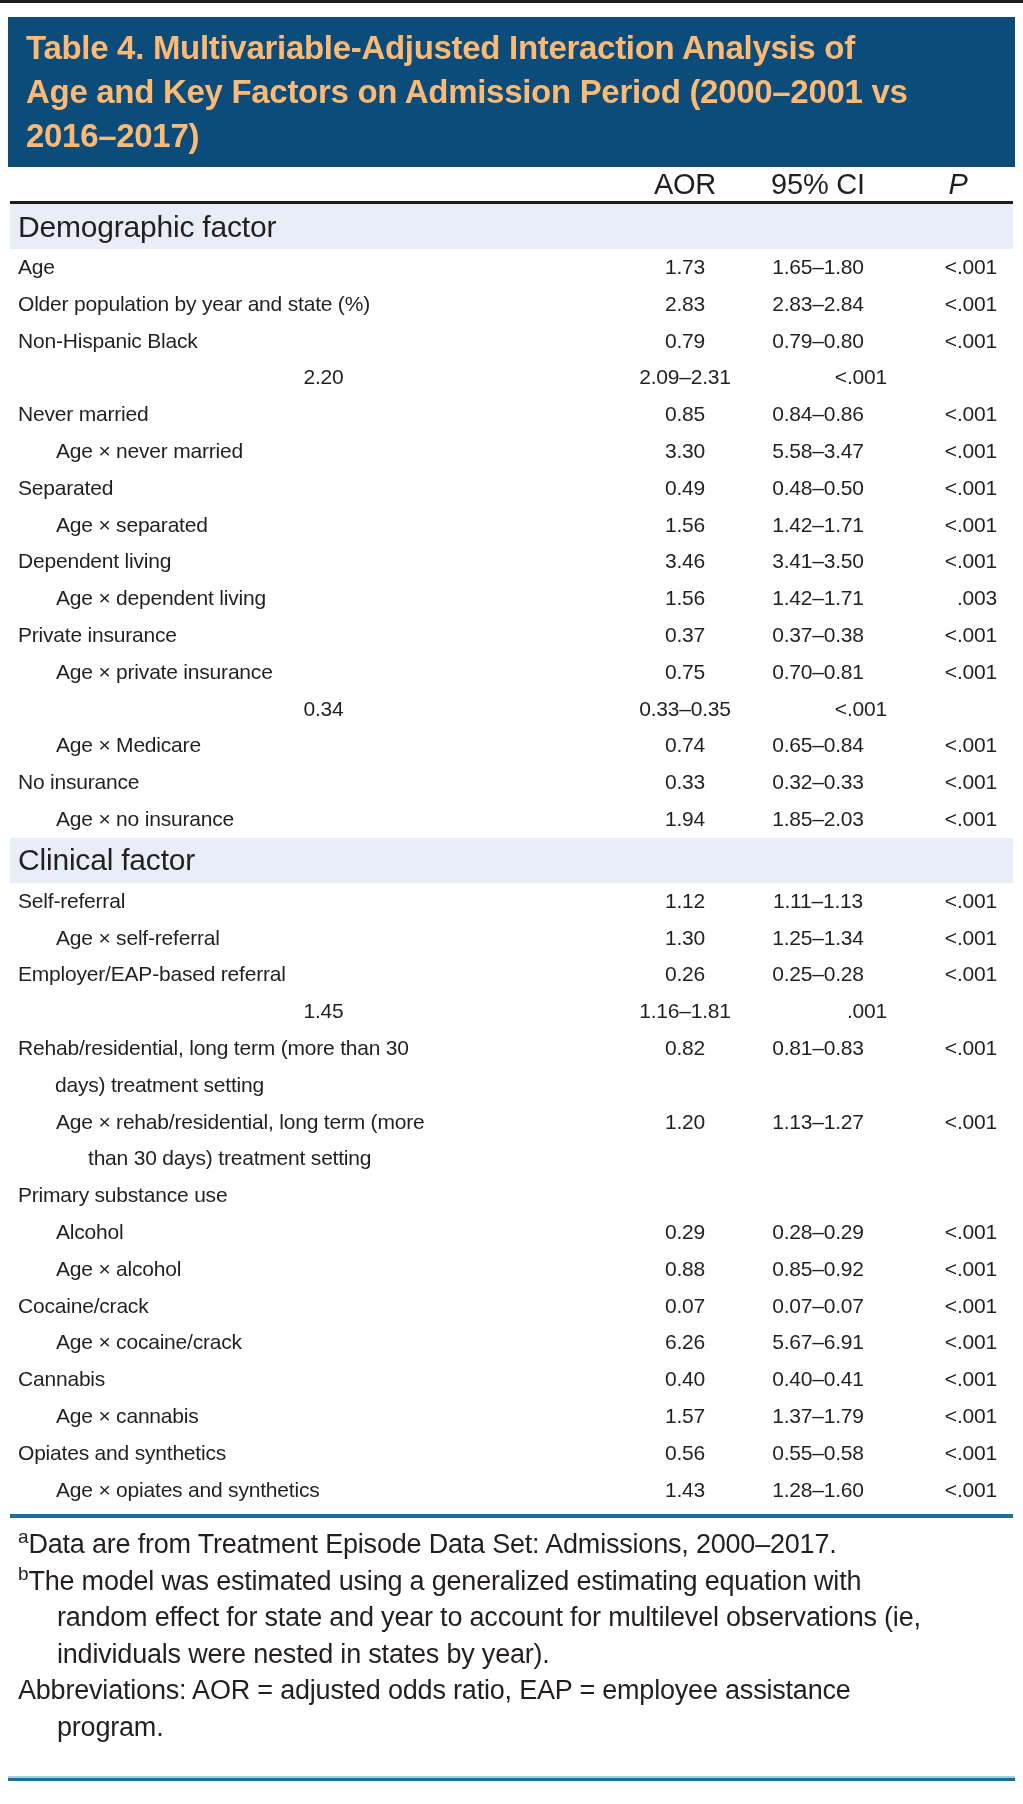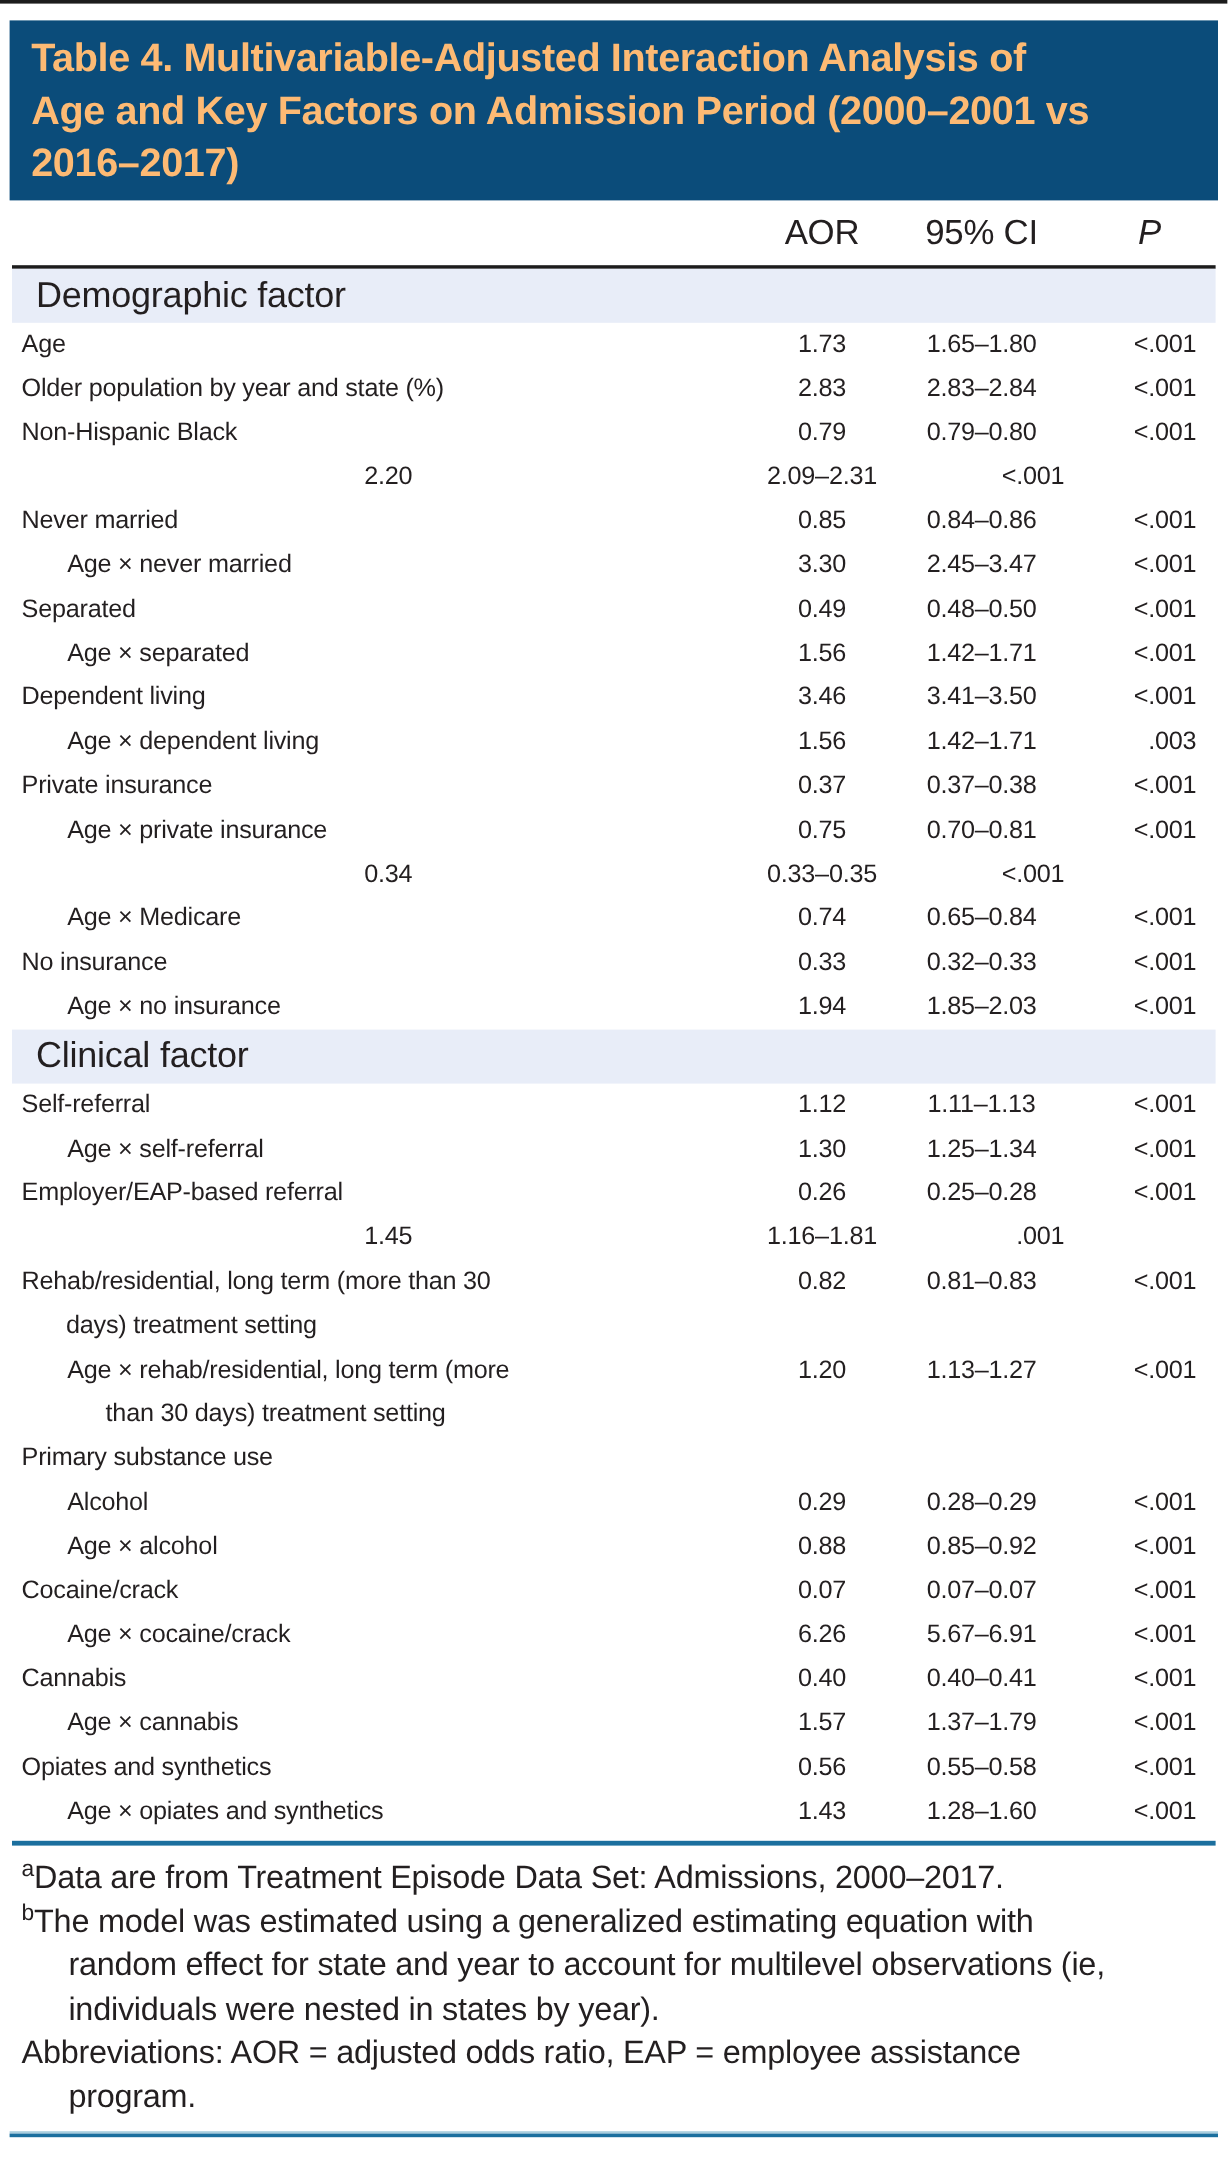--- a/index.html
+++ b/index.html
@@ -19,30 +19,30 @@
     margin:0 8px;background:var(--banner);color:#fdba74;
     padding:9px 10px 9px 18px;
   }
   .banner-line{
     font-weight:bold;font-size:33px;line-height:44px;white-space:nowrap;
     letter-spacing:-0.3px;
   }
   .content{margin:0 10px;}
   .colheaders{
     display:grid;grid-template-columns:1fr 96px 170px 110px;
-    height:54px;align-items:center;font-size:29px;
+    height:34px;align-items:center;font-size:29px;
   }
   .colheaders .c{text-align:center;}
   .p-head{font-style:italic;}
   .rule-black{height:3px;background:var(--rule-black);}
   .band{
     background:var(--band);height:45px;display:flex;align-items:center;
     font-size:30px;
   }
-  .band-label{padding-left:20px;white-space:nowrap;}
+  .band-label{padding-left:8px;white-space:nowrap;}
   .trow{
     display:grid;grid-template-columns:1fr 96px 170px 110px;
     font-size:21px;line-height:36.8px;align-items:start;
   }
   .lbl{min-width:0;}
   .l1,.l2{white-space:nowrap;}
   .l1.ind0{padding-left:8px;}
   .l1.ind1{padding-left:46px;}
   .l2.cont0{padding-left:45px;}
   .l2.cont1{padding-left:78px;}
@@ -117,21 +117,21 @@
           </div>
           <div class="num">0.85</div>
           <div class="num">0.84–0.86</div>
           <div class="p-cell">&lt;.001</div>
         </div>
         <div class="trow">
           <div class="lbl">
             <div class="l1 ind1">Age × never married</div>
           </div>
           <div class="num">3.30</div>
-          <div class="num">2.45–3.47</div>
+          <div class="num">5.58–3.47</div>
           <div class="p-cell">&lt;.001</div>
         </div>
         <div class="trow">
           <div class="lbl">
             <div class="l1 ind0">Separated</div>
           </div>
           <div class="num">0.49</div>
           <div class="num">0.48–0.50</div>
           <div class="p-cell">&lt;.001</div>
         </div>

